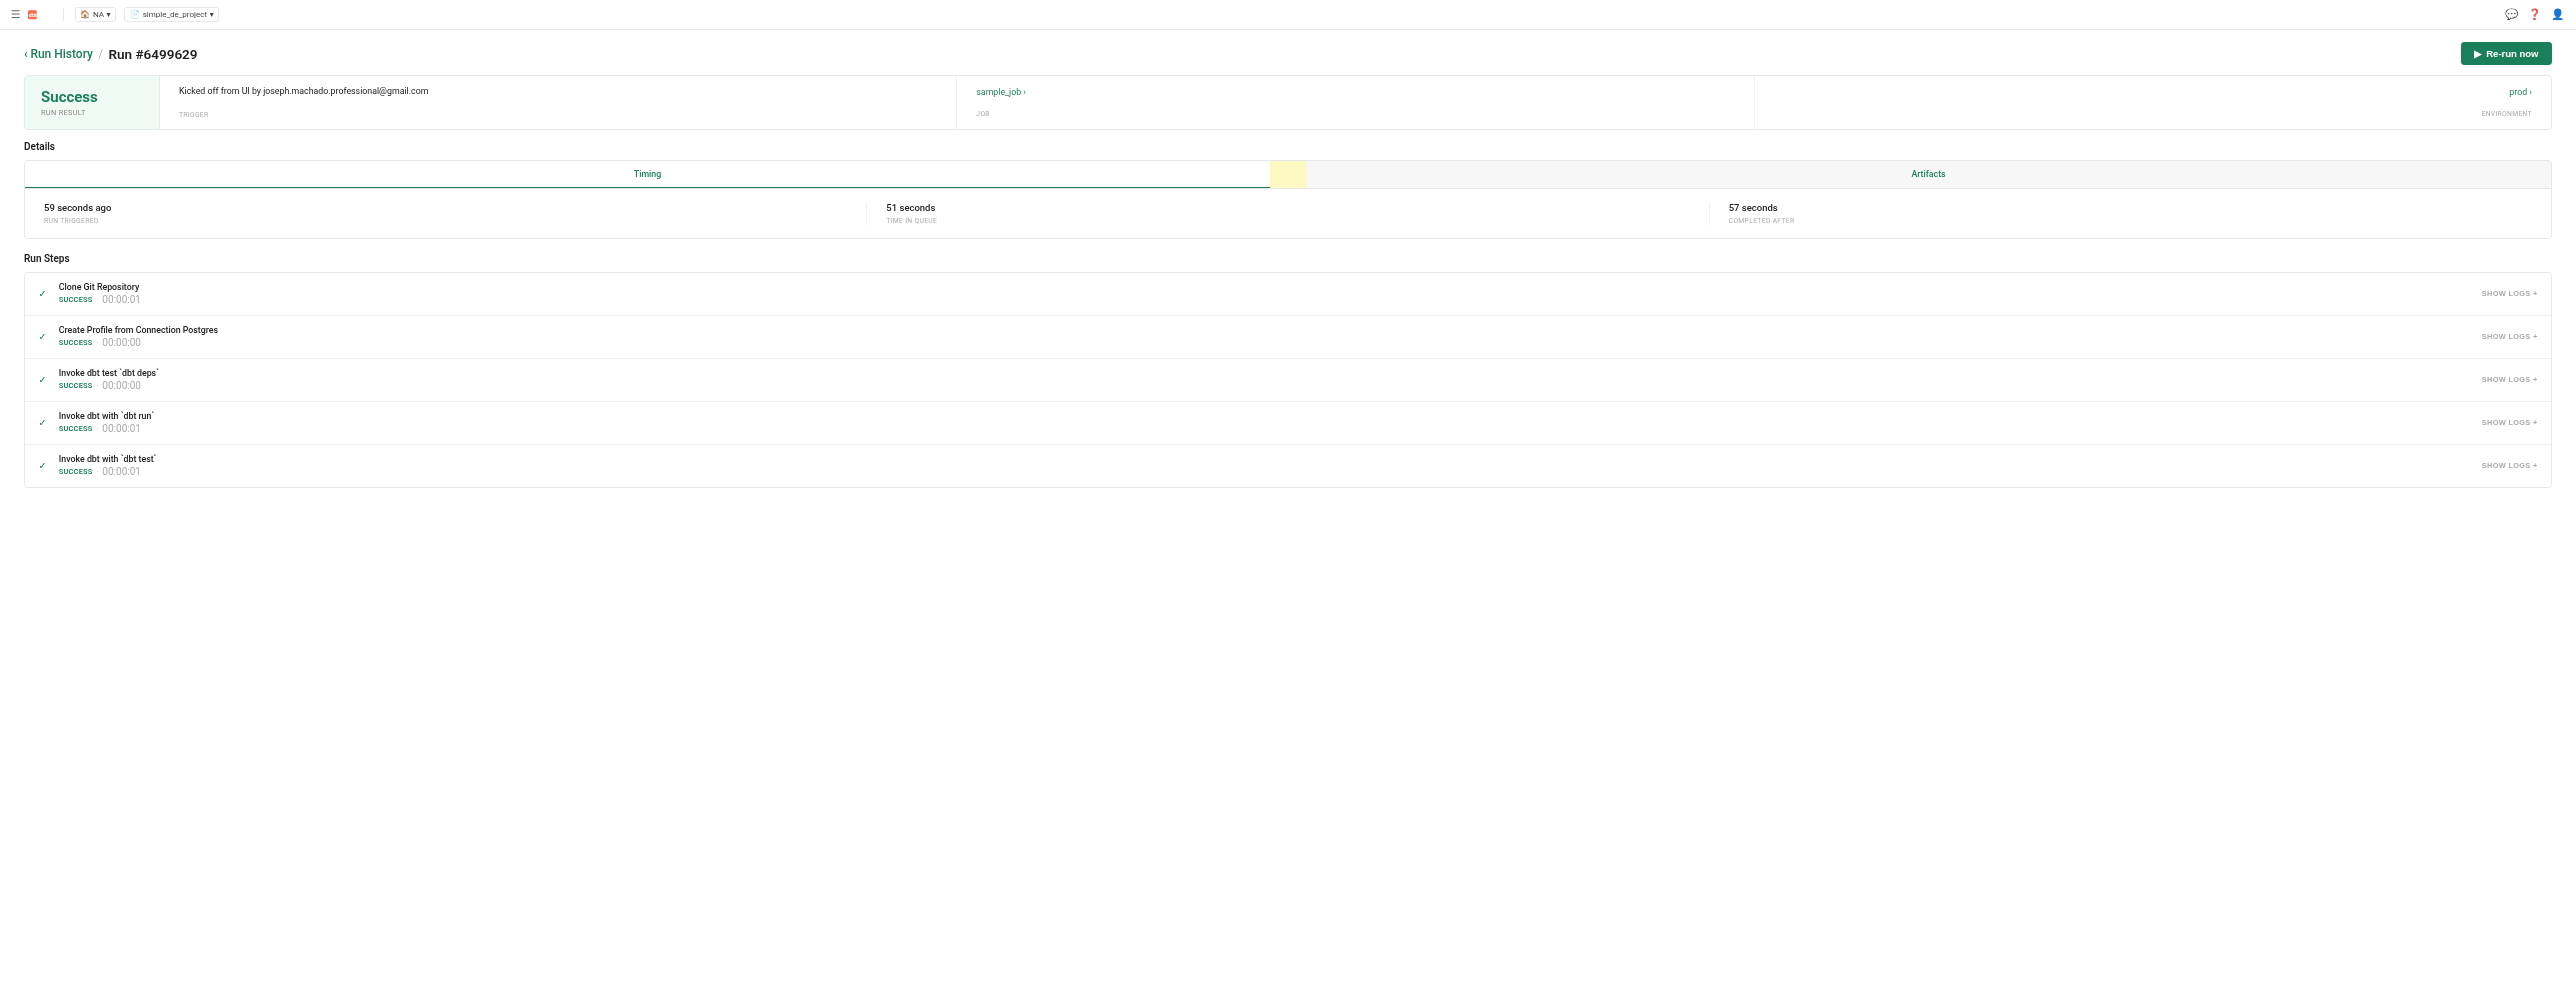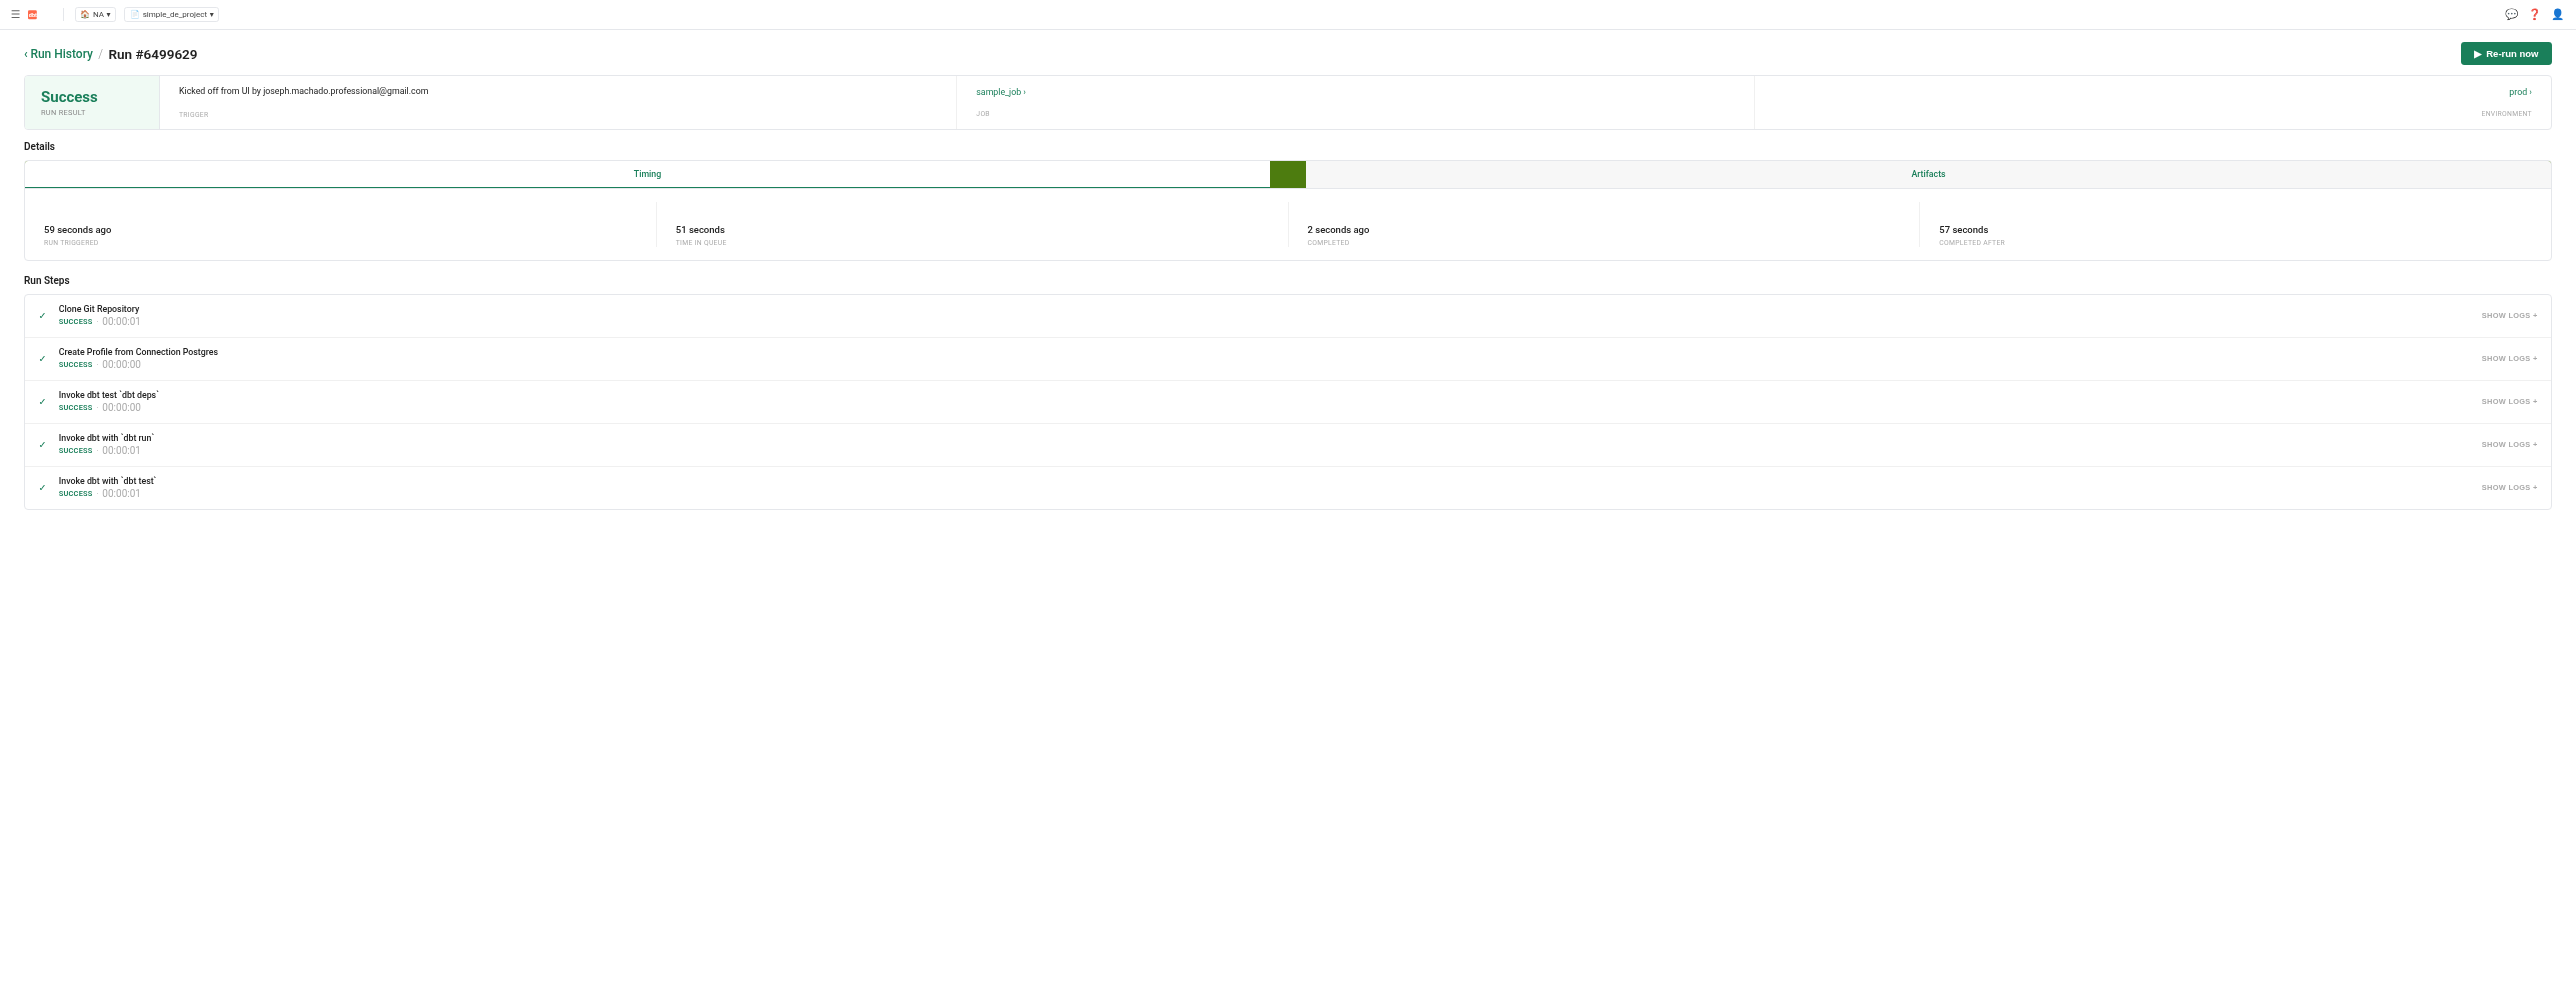--- a/index.html
+++ b/index.html
@@ -195,21 +195,21 @@
       margin-bottom: 8px;
     }
     .details-card {
       border: 0.7px solid #e5e7eb;
       border-radius: 4px;
       overflow: hidden;
     }
     .details-tabs {
       display: flex;
       border-bottom: 0.7px solid #e5e7eb;
-      background: #4d7c0f;
+      background: #fef9c3;
       gap: 36px;
     }
     .details-tab {
       padding: 8px 19px;
       font-size: 8.8px;
       color: #555;
       cursor: pointer;
       border-bottom: 1.4px solid transparent;
       flex: 1;
       text-align: center;
@@ -235,21 +235,20 @@
       border-right: 0.7px solid #f0f0f0;
     }
     .details-stat:last-child {
       border-right: none;
     }
     .details-stat-value {
       font-size: 9.5px;
       color: #222;
       margin-bottom: 3.4px;
       font-weight: 500;
-      margin-top: 22px;
     }
     .details-stat-label {
       font-size: 6.8px;
       color: #aaa;
       text-transform: uppercase;
       letter-spacing: 0.3px;
     }
 
     
     .run-steps-list {
@@ -393,24 +392,20 @@
       <div class="details-tab right-active">Artifacts</div>
     </div>
     <div class="details-body" id="details-stats-container">
     <div class="details-stat">
       <div class="details-stat-value">59 seconds ago</div>
       <div class="details-stat-label">RUN TRIGGERED</div>
     </div>
         <div class="details-stat">
       <div class="details-stat-value">51 seconds</div>
       <div class="details-stat-label">TIME IN QUEUE</div>
-    </div>
-        <div class="details-stat">
-      <div class="details-stat-value">2 seconds ago</div>
-      <div class="details-stat-label">COMPLETED</div>
     </div>
         <div class="details-stat">
       <div class="details-stat-value">57 seconds</div>
       <div class="details-stat-label">COMPLETED AFTER</div>
     </div>
       </div>
   </div>
 </div>
 
 <div class="section">

